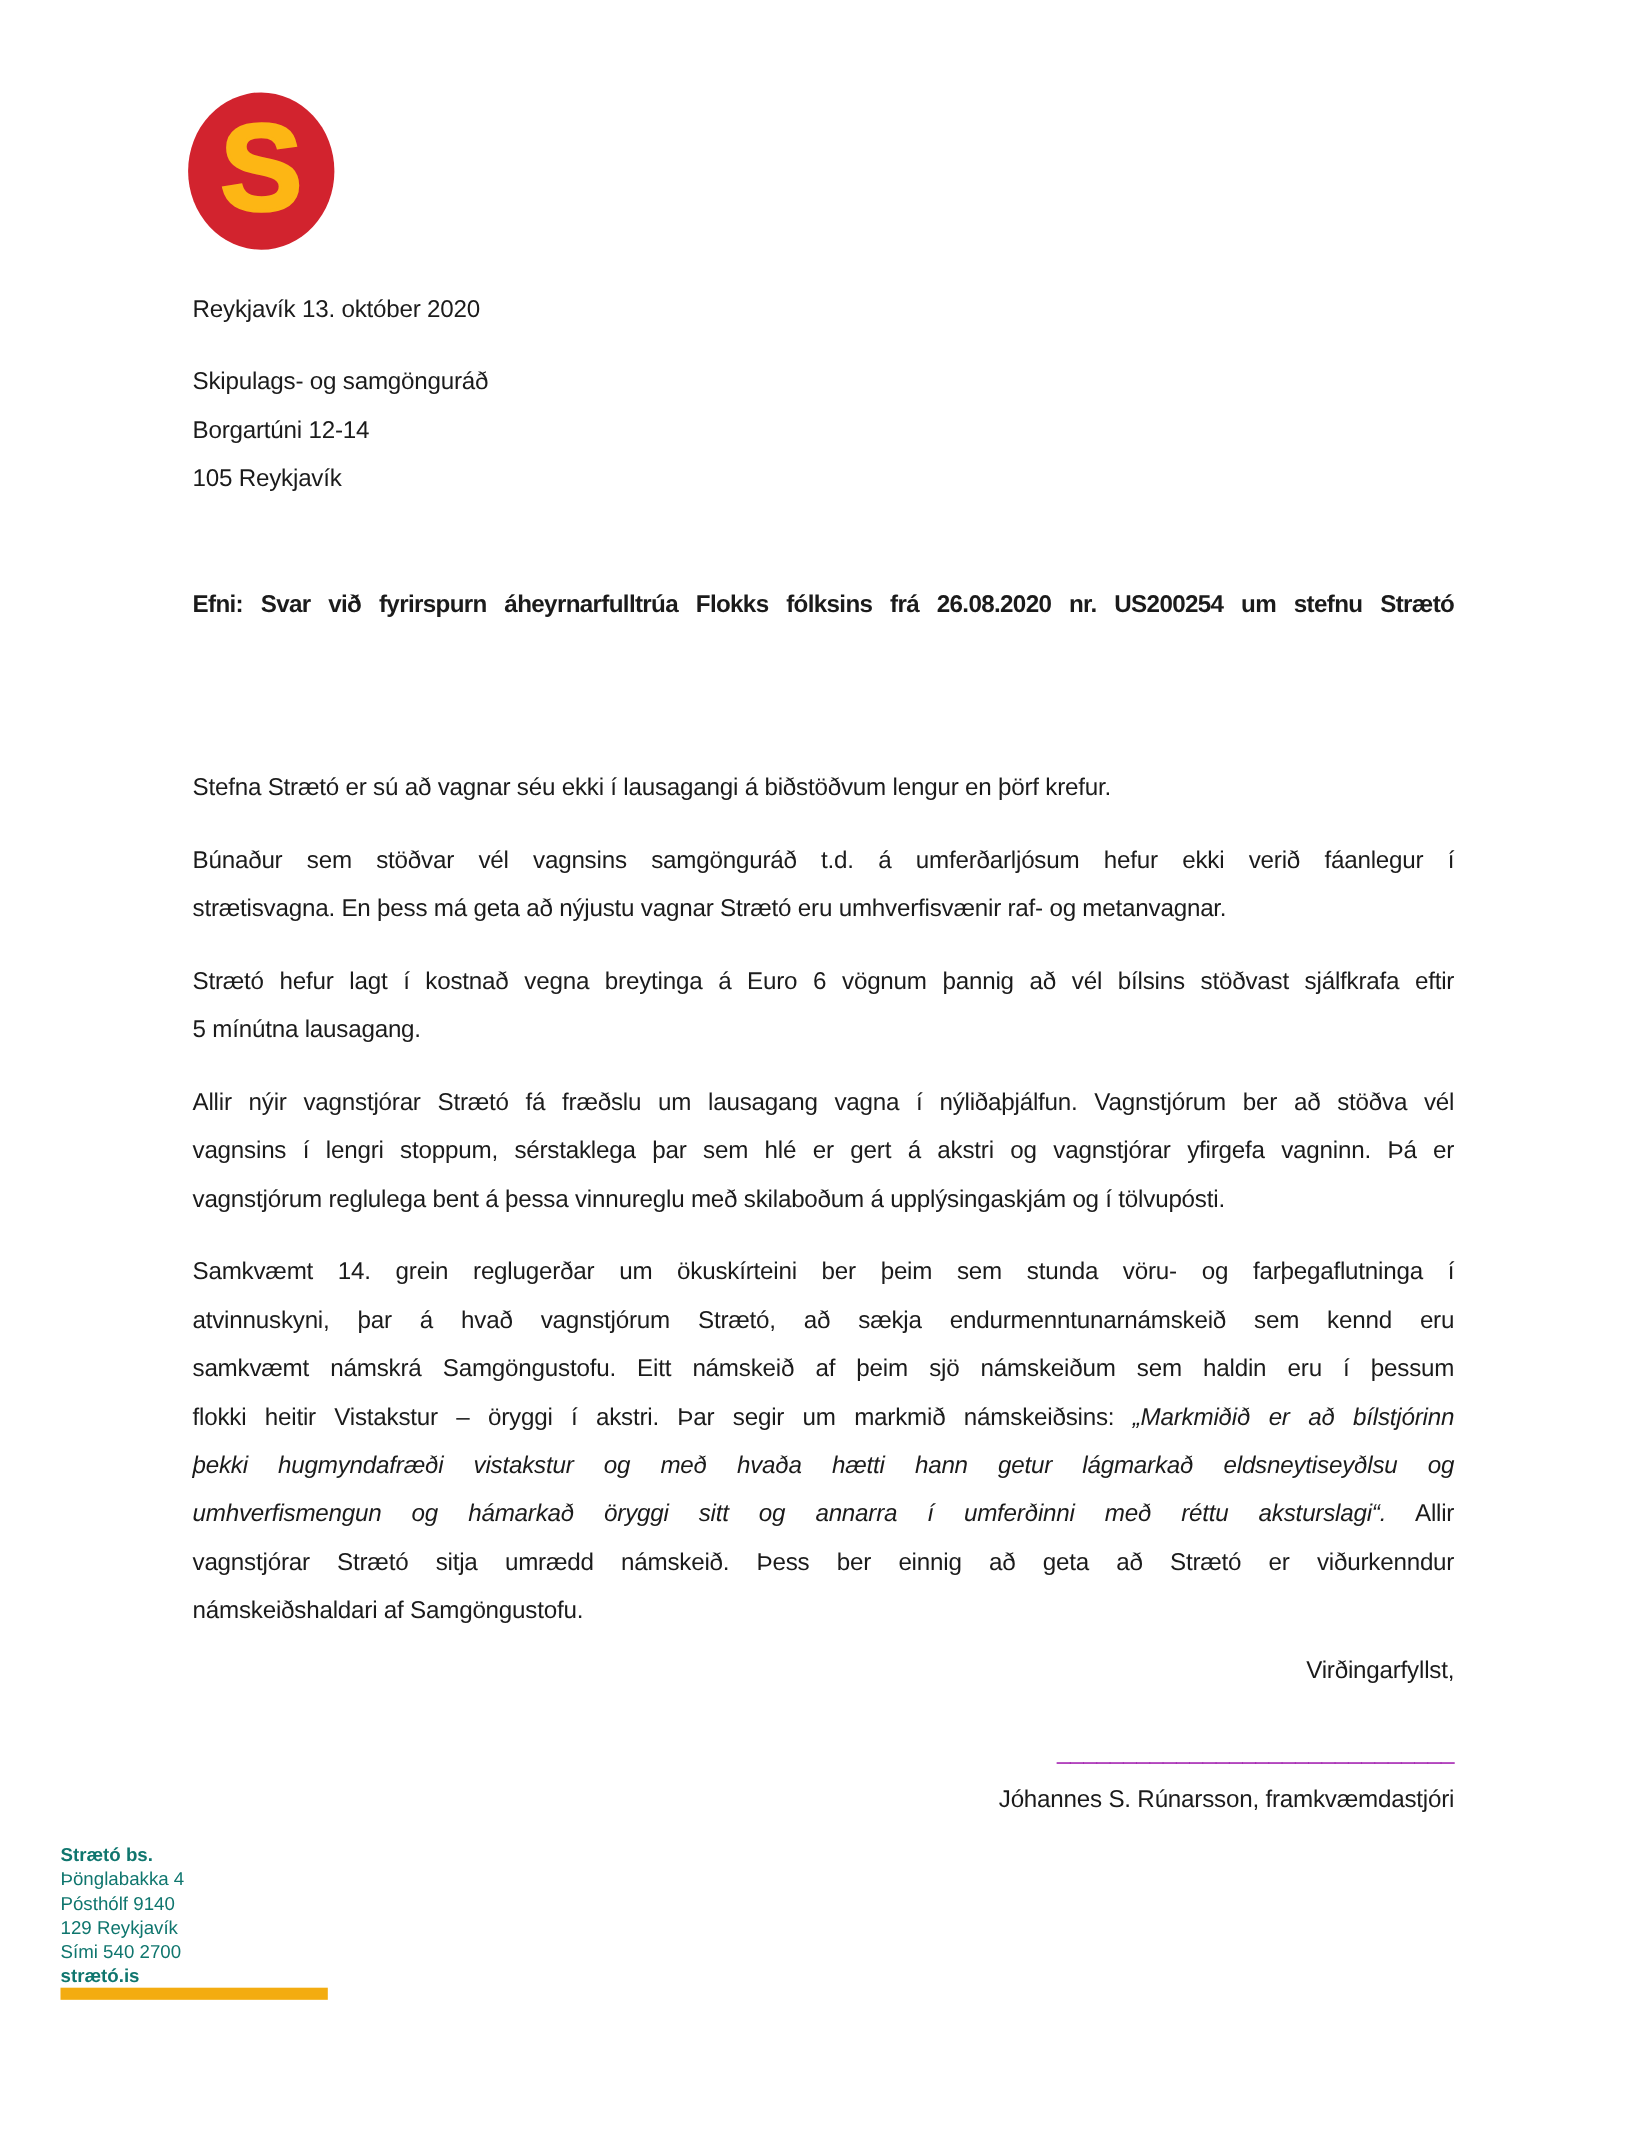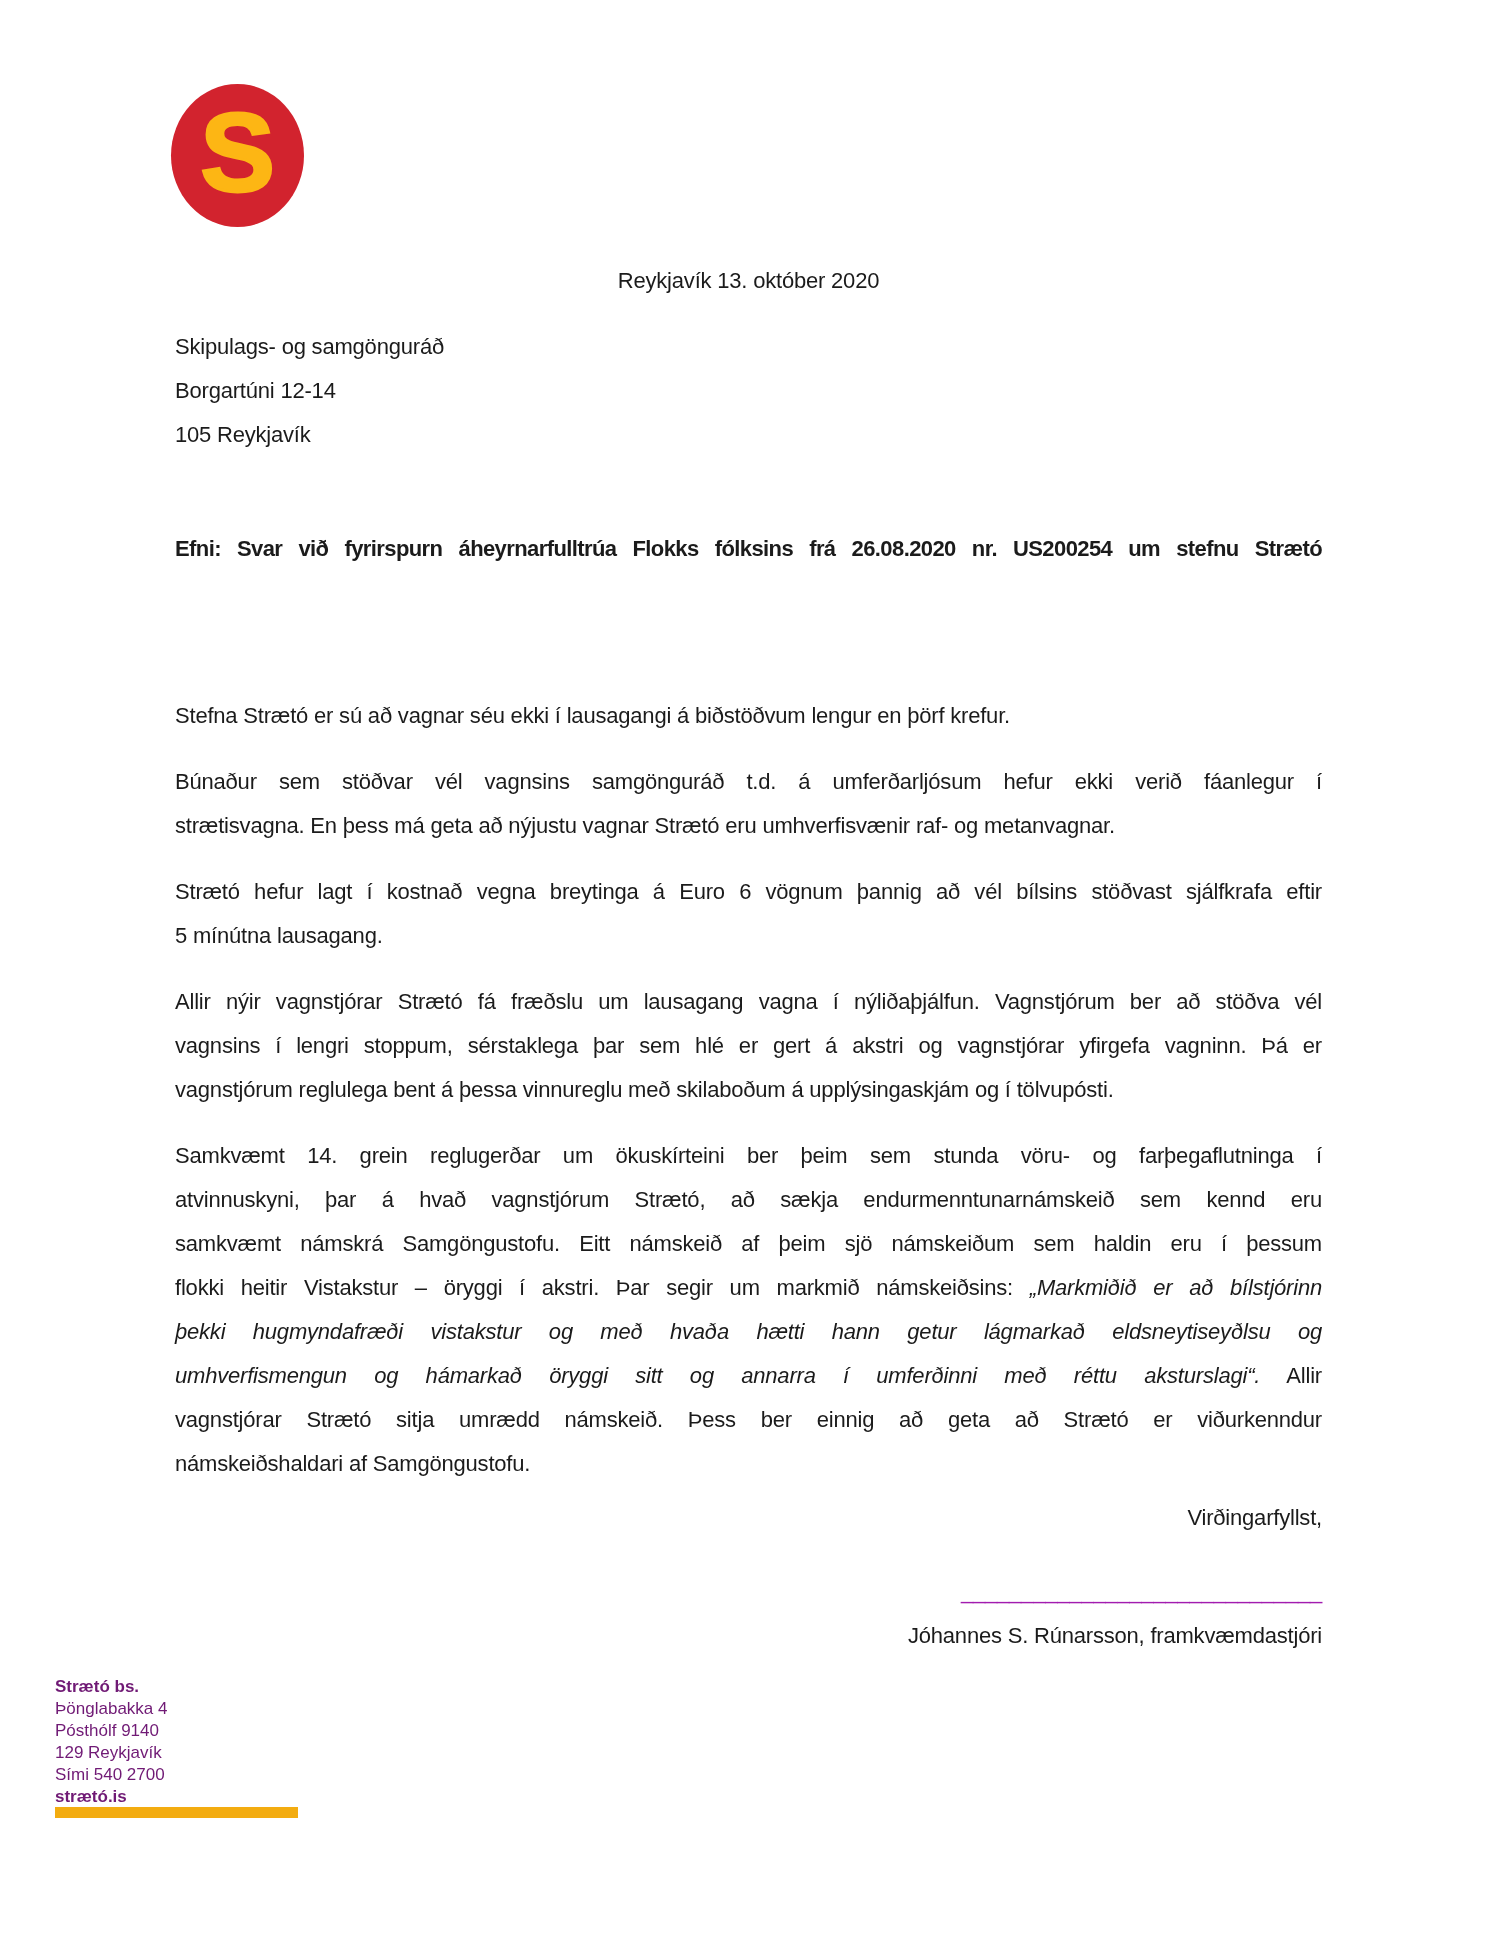--- a/index.html
+++ b/index.html
@@ -28,21 +28,21 @@
     color: #fdb614;
     -webkit-text-stroke: 3px #fdb614;
     line-height: 1;
     transform: translateY(-3px);
   }
   
   .block { position: absolute; left: 175px; width: 1147px; font-size: 22px; letter-spacing: -0.2px; }
   .line { line-height: 44px; white-space: nowrap; }
   .just { text-align: justify; text-align-last: justify; }
   .it { font-style: italic; }
-  .date-block { top: 259px; text-align: center; }
+  .date-block { top: 259px; text-align: left; }
   .recipient-block { top: 325px; }
   .subject-block { top: 527px; font-weight: bold; letter-spacing: -0.6px; }
   .body-block { top: 694px; }
   .para { margin: 0 0 22px 0; }
   .para:last-child { margin-bottom: 0; }
   .signature-block { top: 1496px; text-align: right; }
   .sig-rule { margin-top: 30px; color: #a21caf; }
   
   .footer-block {
     position: absolute; left: 55px; top: 1676px;
@@ -107,21 +107,21 @@
         <div class="line"><span>námskeiðshaldari af Samgöngustofu.</span></div>
       </div>
     </div>
 
   <div class="block signature-block">
     <div class="line">Virðingarfyllst,</div>
     <div class="line sig-rule">______________________________</div>
     <div class="line">Jóhannes S. Rúnarsson, framkvæmdastjóri</div>
   </div>
 
-  <div class="footer-block" style="color: #701a75;">
+  <div class="footer-block" style="color: #0f766e;">
     <div class="b">Strætó bs.</div>
     <div>Þönglabakka 4</div>
     <div>Pósthólf 9140</div>
     <div>129 Reykjavík</div>
     <div>Sími 540 2700</div>
     <div class="b">strætó.is</div>
   </div>
 
   <div class="footer-bar" style="background: rgb(243, 172, 16);"></div>
 

